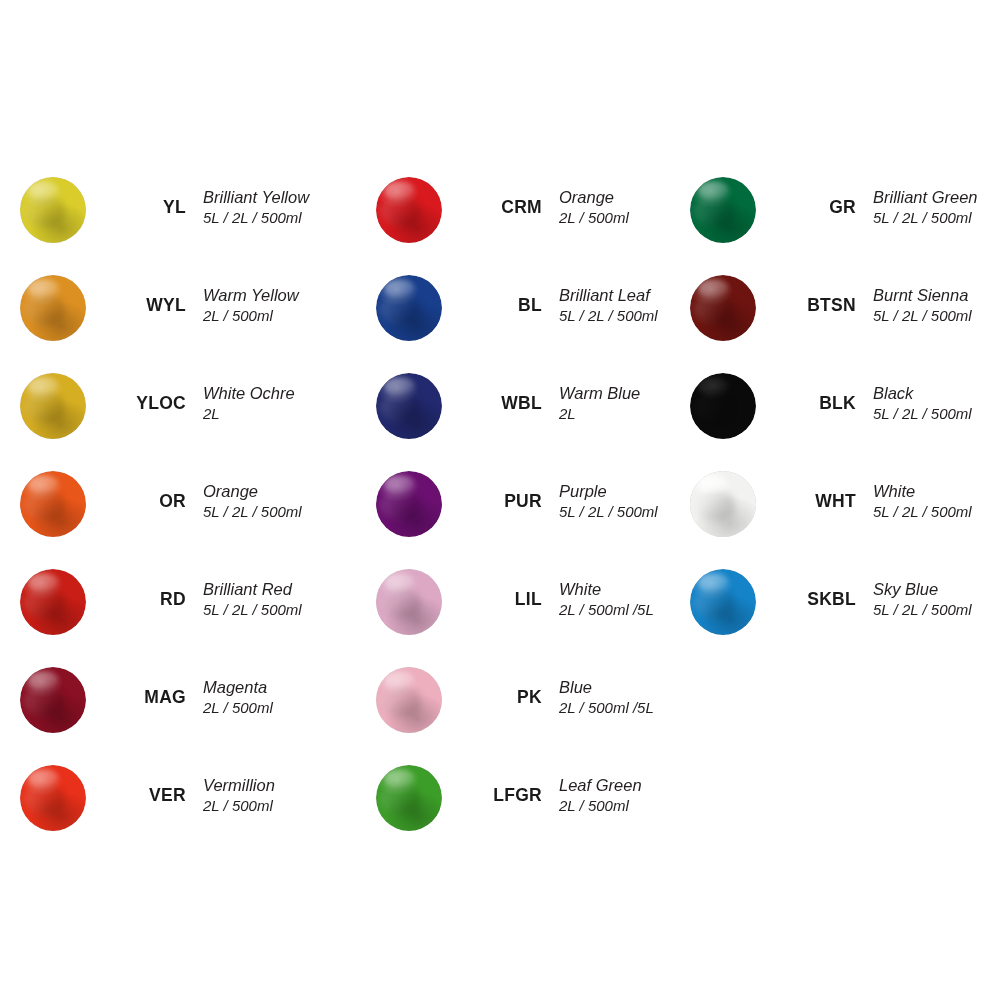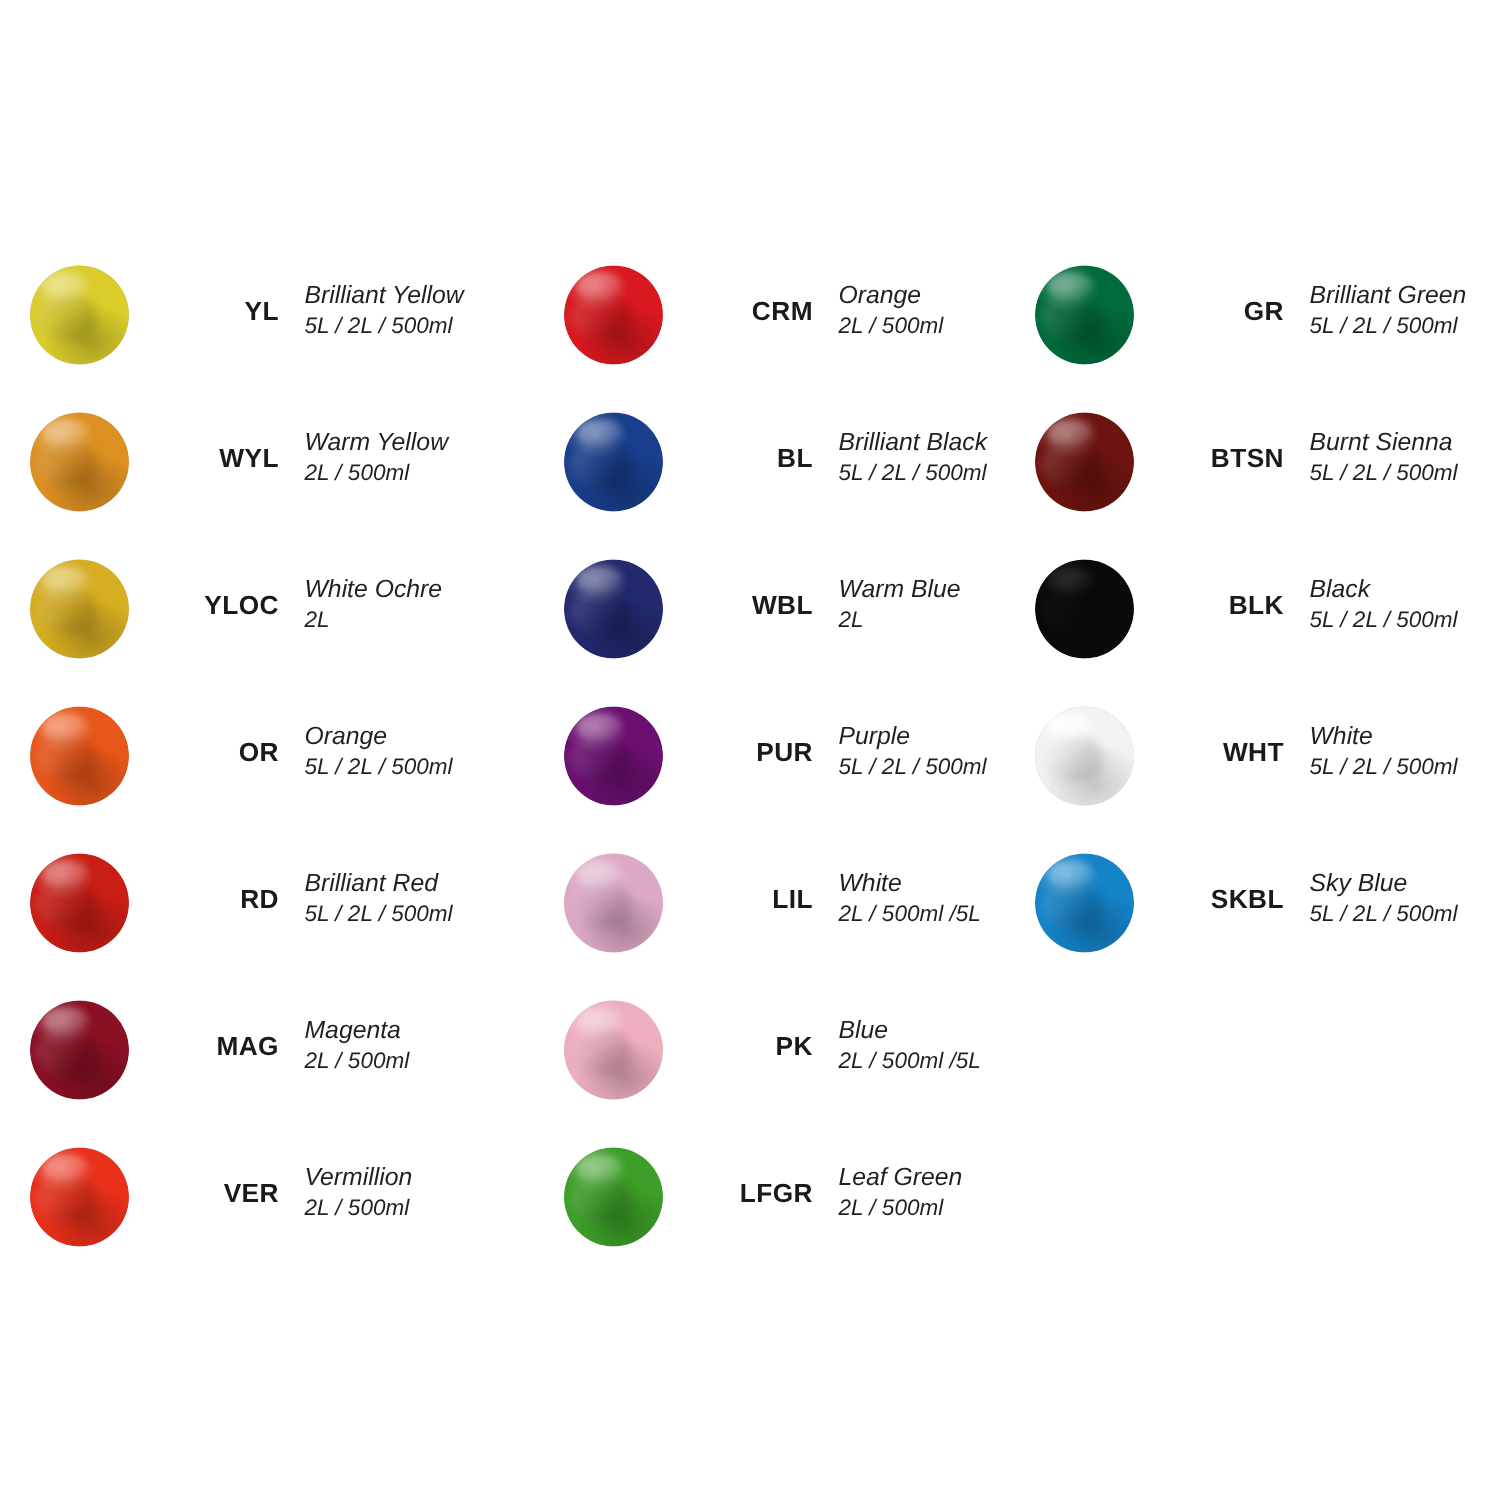--- a/index.html
+++ b/index.html
@@ -251,21 +251,21 @@
       </div>
       <div class="swatch-row">
         <div class="swatch">
           <div class="base" style="background: rgb(24, 62, 140);"></div>
           <div class="shade"></div>
           <div class="swirl"></div>
           <div class="gloss"></div>
         </div>
         <div class="code">BL</div>
         <div class="info">
-          <div class="name">Brilliant Black</div>
+          <div class="name">Brilliant Leaf</div>
           <div class="sizes">5L / 2L / 500ml</div>
         </div>
       </div>
       <div class="swatch-row">
         <div class="swatch">
           <div class="base" style="background: rgb(34, 41, 110);"></div>
           <div class="shade"></div>
           <div class="swirl"></div>
           <div class="gloss"></div>
         </div>

